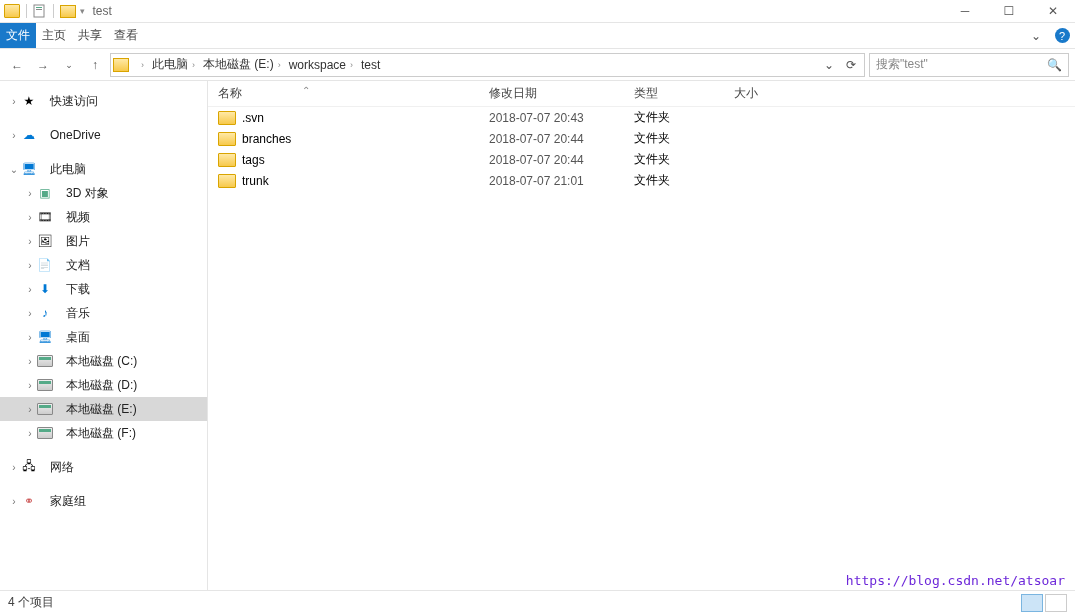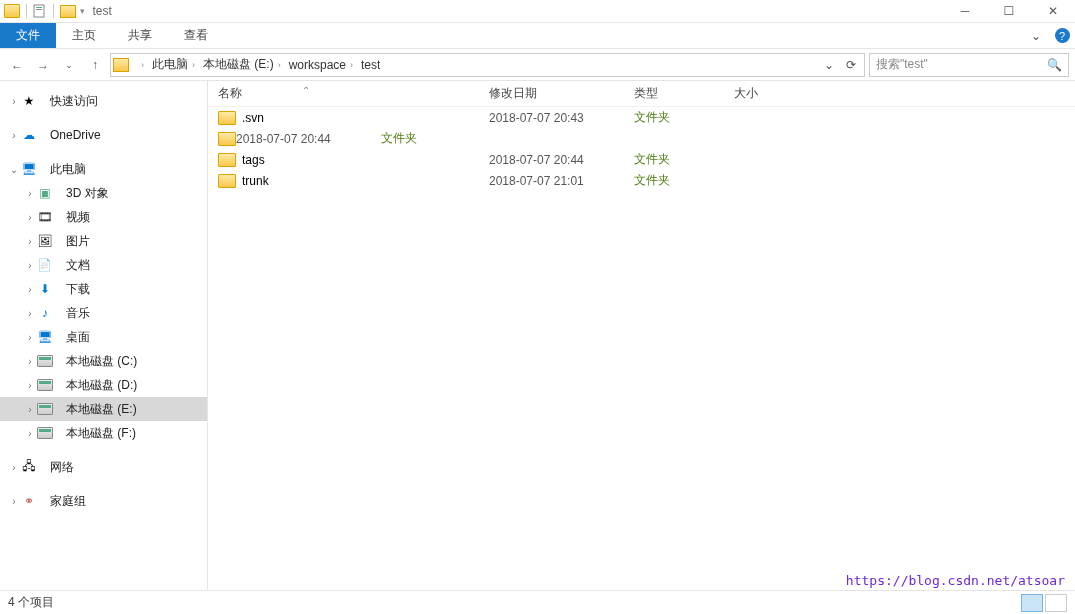--- a/index.html
+++ b/index.html
@@ -9,21 +9,21 @@
 .titlebar { height: 23px; background: #fff; display: flex; align-items: center; border-bottom: 1px solid #e5e5e5; }
 .titlebar .qat { display: flex; align-items: center; gap: 2px; padding-left: 4px; }
 .titlebar .qat .folder-ico { width: 16px; height: 14px; background: linear-gradient(#ffe9a6,#f7c94b); border: 1px solid #d9a400; border-radius: 1px; }
 .titlebar .qat .sep { width: 1px; height: 14px; background: #ccc; margin: 0 4px; }
 .titlebar .title { margin-left: 8px; color: #666; }
 .titlebar .winbtns { margin-left: auto; display: flex; }
 .titlebar .winbtns div { width: 44px; height: 23px; display: flex; align-items: center; justify-content: center; color: #555; }
 
 
 .ribbon { height: 26px; display: flex; align-items: stretch; border-bottom: 1px solid #e5e5e5; }
-.ribbon .tab { padding: 0 16px; display: flex; align-items: center; color: #444; }
+.ribbon .tab { padding: 0 6px; display: flex; align-items: center; color: #444; }
 .ribbon .tab.file { background: #1979ca; color: #fff; }
 .ribbon .spacer { flex: 1; }
 .ribbon .expand { width: 26px; display: flex; align-items: center; justify-content: center; color: #555; }
 .ribbon .help { width: 26px; display:flex; align-items:center; justify-content:center; }
 .ribbon .help span { width: 15px; height: 15px; border-radius: 50%; background: #1979ca; color: #fff; display:flex; align-items:center; justify-content:center; font-size:11px; }
 
 
 .addr-row { height: 32px; display: flex; align-items: center; padding: 3px 6px; gap: 4px; border-bottom: 1px solid #e5e5e5; }
 .nav-btn { width: 22px; height: 24px; display: flex; align-items: center; justify-content: center; color: #555; border-radius: 2px; }
 .addr-bar { flex: 1; height: 24px; border: 1px solid #ccc; display: flex; align-items: center; padding: 0 2px; }
@@ -55,21 +55,21 @@
 .col-name { width: 271px; display:flex; align-items:flex-start; gap:60px;}
 .col-name .sort { font-size:10px; color:#888; }
 .col-date { width: 145px; }
 .col-type { width: 100px; }
 .col-size { width: 80px; }
 .file-rows { flex:1; }
 .file-row { height: 21px; display: flex; align-items: center; padding-left: 10px; }
 .file-row .ico { width: 18px; height: 14px; background: linear-gradient(#ffe9a6,#f7c94b); border:1px solid #d9a400; border-radius:1px; }
 .file-row .nm { width: 253px; padding-left: 6px; }
 .file-row .dt { width: 145px; color:#555; }
-.file-row .tp { width: 100px; color:#4d7c0f; }
+.file-row .tp { width: 100px; color:#000000; }
 .file-row .sz { width: 80px; }
 
 
 .status { height: 24px; border-top: 1px solid #e5e5e5; display:flex; align-items:center; padding: 0 8px; color:#444; }
 .status .views { margin-left:auto; display:flex; gap:2px;}
 .status .views div { width:22px; height:18px; border:1px solid #ccc; }
 .status .views .active { background:#cce4f7; border-color:#7ab5e0;}
 
 
 .drive-ico { width:16px;height:12px;border:1px solid #888;border-radius:1px;background:linear-gradient(#eee,#ccc);position:relative;}
@@ -259,20 +259,21 @@
     <div class="file-rows" id="file-rows">
         <div class="file-row">
           <span class="ico"></span>
           <span class="nm">.svn</span>
           <span class="dt">2018-07-07 20:43</span>
           <span class="tp">文件夹</span>
           <span class="sz"></span>
         </div>
         <div class="file-row">
           <span class="ico"></span>
+          <span class="nm">branches</span>
           <span class="dt">2018-07-07 20:44</span>
           <span class="tp">文件夹</span>
           <span class="sz"></span>
         </div>
         <div class="file-row">
           <span class="ico"></span>
           <span class="nm">tags</span>
           <span class="dt">2018-07-07 20:44</span>
           <span class="tp">文件夹</span>
           <span class="sz"></span>

